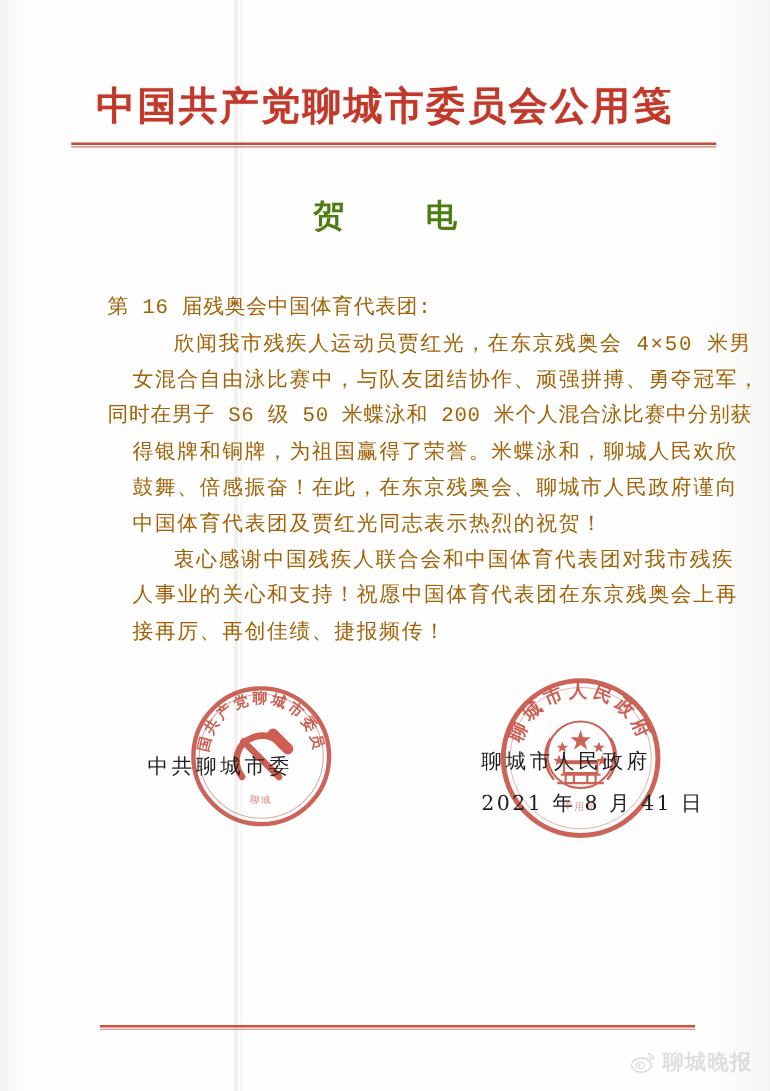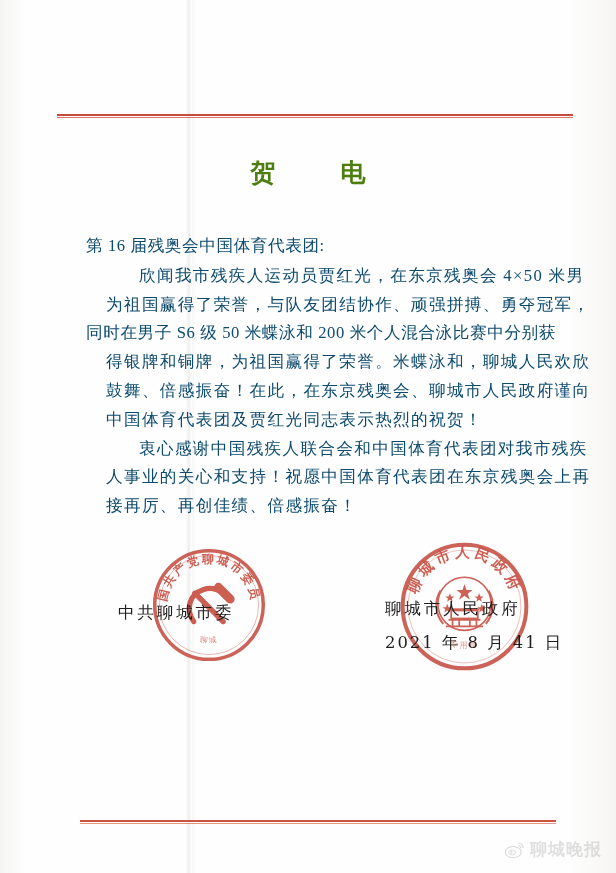--- a/index.html
+++ b/index.html
@@ -100,23 +100,23 @@
   }
 
   
   .body-block {
     position: absolute;
     top: 232px;
     left: 86px;
     width: 447px;
   }
   .line {
-    font-family: Liberation Serif, serif;
+    font-family: Liberation Mono, monospace;
     font-size: 16.6px;
-    color: #0c4a6e;
+    color: #a16207;
     line-height: 28.8px;
     letter-spacing: 0.6px;
     white-space: nowrap;
   }
   .line.indent {
     text-indent: 33px;
   }
   .line.justify-wide {
     letter-spacing: 1.35px;
     margin-left: 20px;
@@ -213,41 +213,44 @@
   }
 </style>
 </head>
 <body>
 
 <div class="page">
 
   <div class="paper-tint"></div>
   <div class="fold"></div>
 
+  <div class="letterhead">
+    <div class="letterhead-title">中国共产党聊城市委员会公用笺</div>
+  </div>
   <div class="rule-top">
     <div class="thick"></div>
     <div class="thin"></div>
   </div>
 
   <div class="doc-title">贺　电</div>
 
   <div class="body-block">
 
     <div class="line addressee">第 16 届残奥会中国体育代表团:</div>
 
     <div class="line indent justify-wide">欣闻我市残疾人运动员贾红光，在东京残奥会 4×50 米男</div>
-    <div class="line justify-wide">为祖国赢得了荣誉，与队友团结协作、顽强拼搏、勇夺冠军，</div>
+    <div class="line justify-wide">女混合自由泳比赛中，与队友团结协作、顽强拼搏、勇夺冠军，</div>
     <div class="line">同时在男子 S6 级 50 米蝶泳和 200 米个人混合泳比赛中分别获</div>
     <div class="line justify-wide">得银牌和铜牌，为祖国赢得了荣誉。米蝶泳和，聊城人民欢欣</div>
     <div class="line justify-wide">鼓舞、倍感振奋！在此，在东京残奥会、聊城市人民政府谨向</div>
     <div class="line justify-wide">中国体育代表团及贾红光同志表示热烈的祝贺！</div>
 
     <div class="line indent justify-wide">衷心感谢中国残疾人联合会和中国体育代表团对我市残疾</div>
     <div class="line justify-wide">人事业的关心和支持！祝愿中国体育代表团在东京残奥会上再</div>
-    <div class="line justify-wide">接再厉、再创佳绩、倍感振奋！</div>
+    <div class="line justify-wide">接再厉、再创佳绩、捷报频传！</div>
   </div>
 
   <div class="sig-area">
 
     <div class="seal seal-party">
       <svg viewBox="0 0 200 200" xmlns="http://www.w3.org/2000/svg">
         <defs>
           <path id="arcTop" d="M 28,100 A 72,72 0 0 1 172,100" fill="none"></path>
           <path id="arcBot" d="M 36,100 A 64,64 0 0 0 164,100" fill="none"></path>
         </defs>

